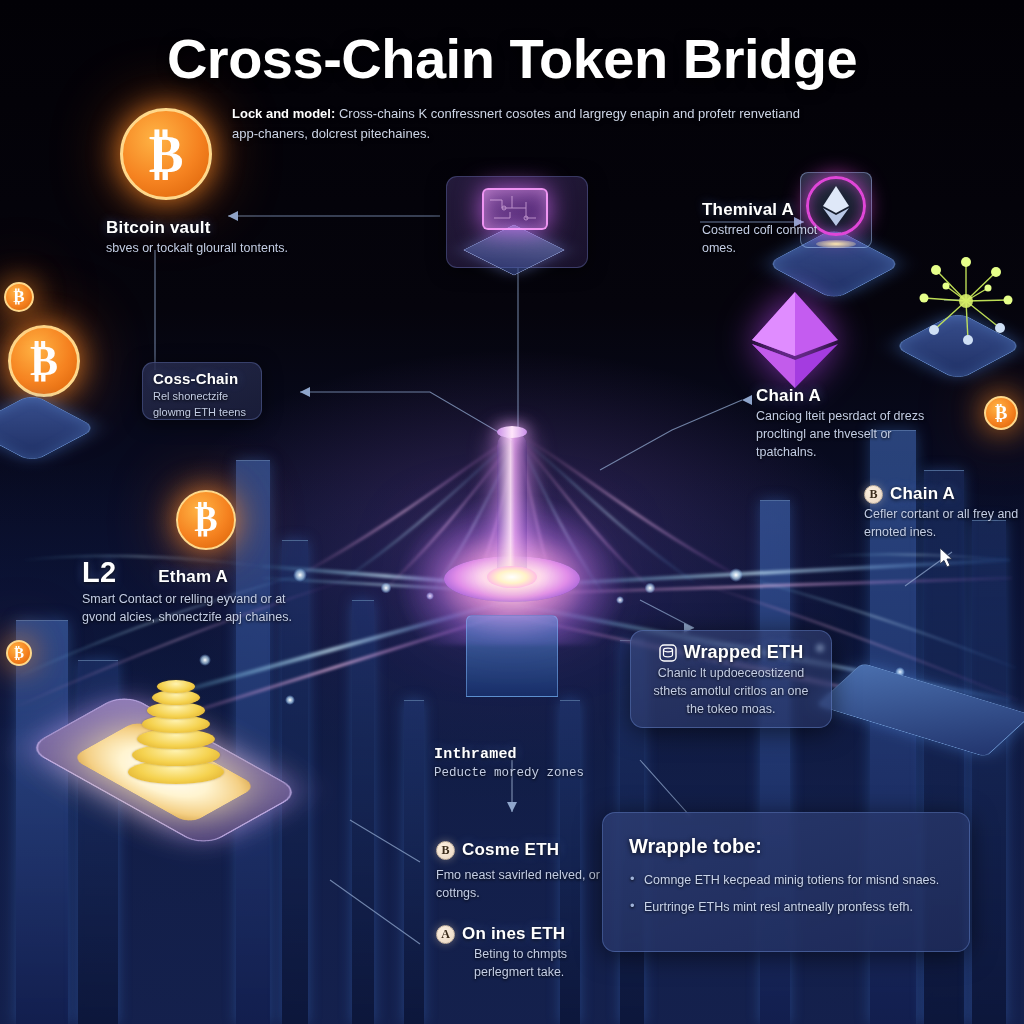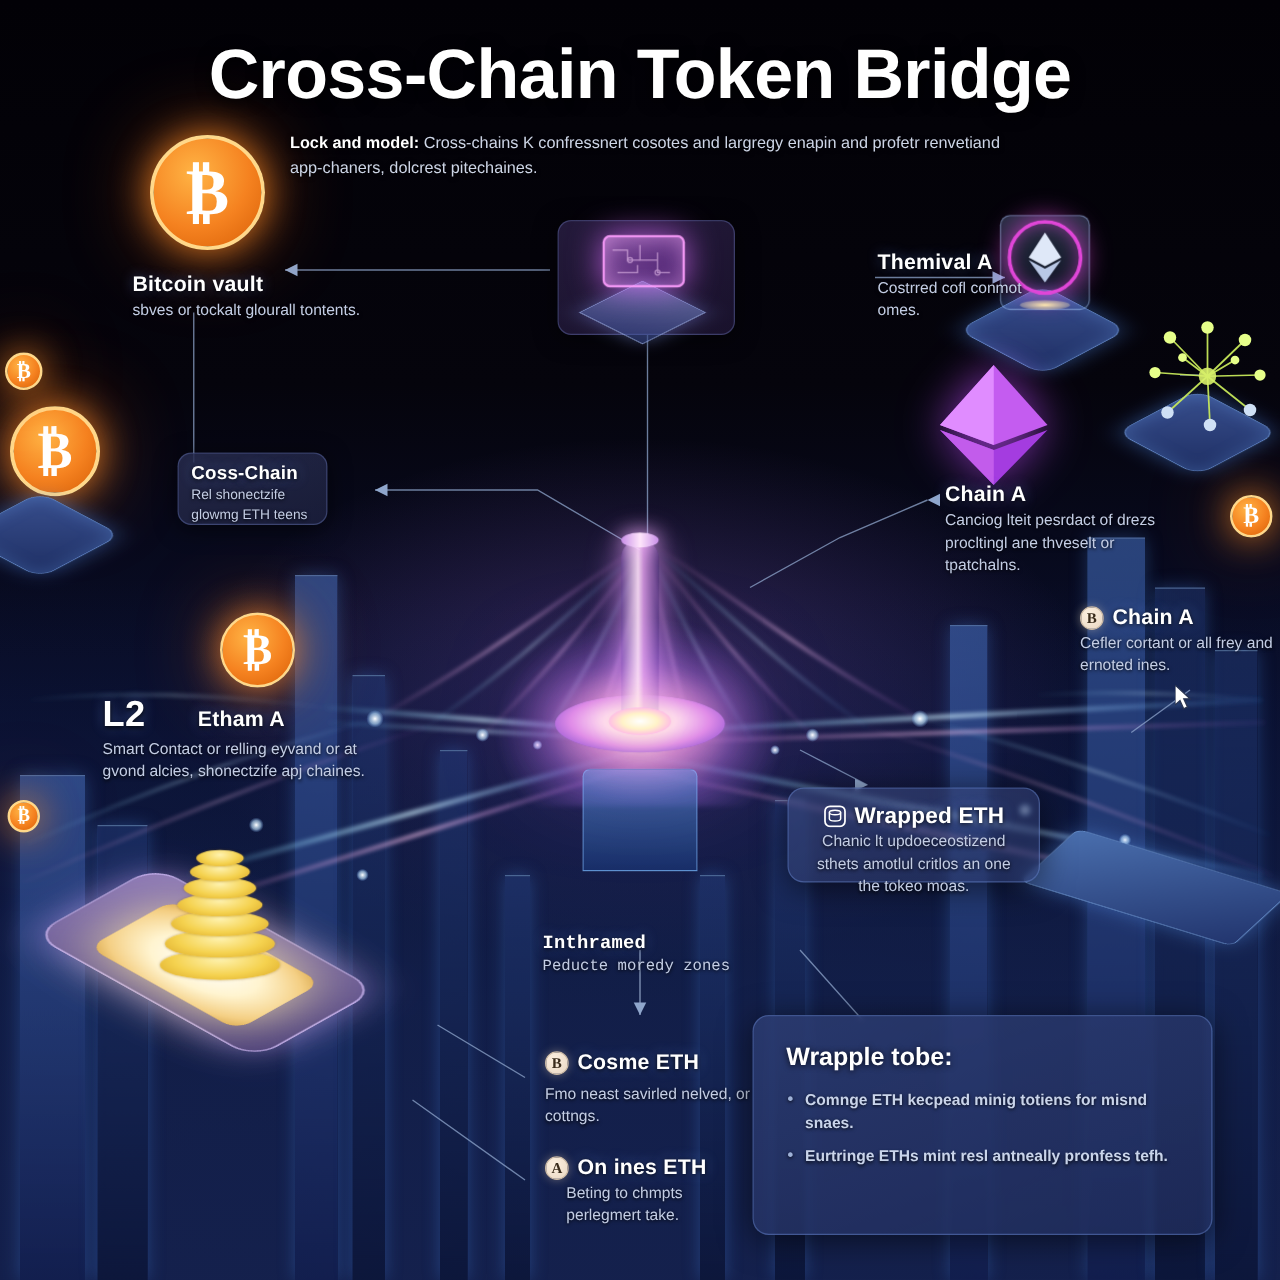--- a/index.html
+++ b/index.html
@@ -155,21 +155,20 @@
   }
   .panel-h {
     font-size:20px; font-weight:bold; color:#fff;
     text-shadow:0 1px 5px rgba(0,0,0,0.8);
   }
   .bullets { list-style:none; margin-top:13px; }
   .bullets li {
     position:relative; padding-left:15px; margin-bottom:9px;
     font-size:12.5px; line-height:1.45; color:#c9d4ea;
     text-shadow:0 1px 3px rgba(0,0,0,0.8);
-    font-weight:bold;
   }
   .bullets li:before {
     content:"•"; position:absolute; left:1px; top:-1px; color:#9fb2d8; font-size:13px;
   }
 
   
   .title {
     position:absolute; left:0; right:0; top:26px; text-align:center;
     font-size:56px; font-weight:bold; color:#ffffff;
     letter-spacing:-0.5px;
@@ -469,21 +468,21 @@
   </div>
 
   <div class="callout" style="left:864px; top:484px; width:155px;">
     <div class="co-row">
       <div class="badge">B</div>
       <div class="co-title">Chain A</div>
     </div>
     <div class="co-body">Cefler cortant or all frey and ernoted ines.</div>
   </div>
 
-  <div class="panel" style="left:630px; top:630px; width:202px; height:76px; background:linear-gradient(160deg, rgba(58,72,124,0.62), rgba(42,55,104,0.58));">
+  <div class="panel" style="left:630px; top:630px; width:202px; height:98px; background:linear-gradient(160deg, rgba(58,72,124,0.62), rgba(42,55,104,0.58));">
     <div style="padding:11px 14px;">
       <div class="co-row" style="justify-content:center;">
         <svg width="18" height="18" viewBox="0 0 18 18">
           <rect x="1" y="1" width="16" height="16" rx="4" fill="none" stroke="#ffffff" stroke-width="1.4"></rect>
           <ellipse cx="9" cy="6" rx="4.5" ry="1.8" fill="none" stroke="#ffffff" stroke-width="1.2"></ellipse>
           <path d="M4.5,6 v5 a4.5,1.8 0 0 0 9,0 v-5" fill="none" stroke="#ffffff" stroke-width="1.2"></path>
         </svg>
         <div class="co-title" style="font-size:18px;">Wrapped ETH</div>
       </div>
       <div class="co-body" style="text-align:center;">Chanic lt updoeceostizend sthets amotlul critlos an one the tokeo moas.</div>
@@ -501,24 +500,24 @@
       <div class="co-title">Cosme ETH</div>
     </div>
     <div class="co-body" style="margin-top:7px;">Fmo neast savirled nelved, or cottngs.</div>
   </div>
 
   <div class="callout" style="left:436px; top:924px; width:165px;">
     <div class="co-row">
       <div class="badge">A</div>
       <div class="co-title">On ines ETH</div>
     </div>
-    <div class="co-body" style="margin-left:17px;">Beting to chmpts perlegmert take.</div>
-  </div>
-
-  <div class="panel" style="left:602px; top:812px; width:368px; height:176px;">
+    <div class="co-body" style="margin-left:38px;">Beting to chmpts perlegmert take.</div>
+  </div>
+
+  <div class="panel" style="left:602px; top:812px; width:368px; height:140px;">
     <div style="padding:22px 26px;">
       <div class="panel-h">Wrapple tobe:</div>
       <ul class="bullets">
         <li>Comnge ETH kecpead minig totiens for misnd snaes.</li>
         <li>Eurtringe ETHs mint resl antneally pronfess tefh.</li>
       </ul>
     </div>
   </div>
 
   <svg style="position:absolute; left:940px; top:548px;" width="16" height="22" viewBox="0 0 16 22">

